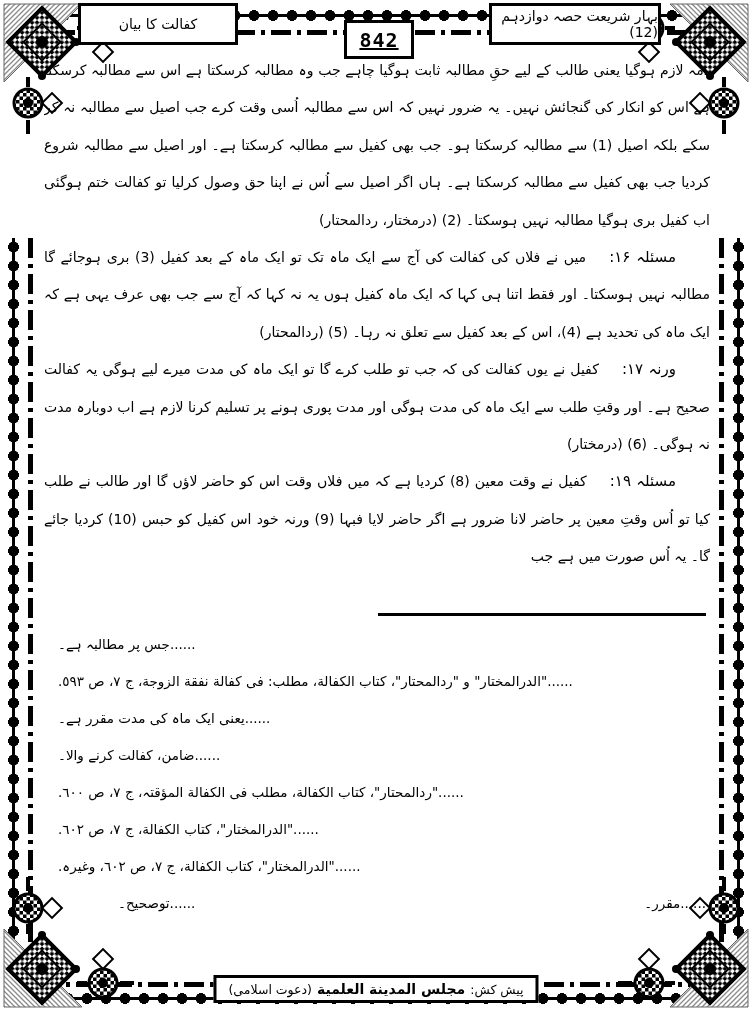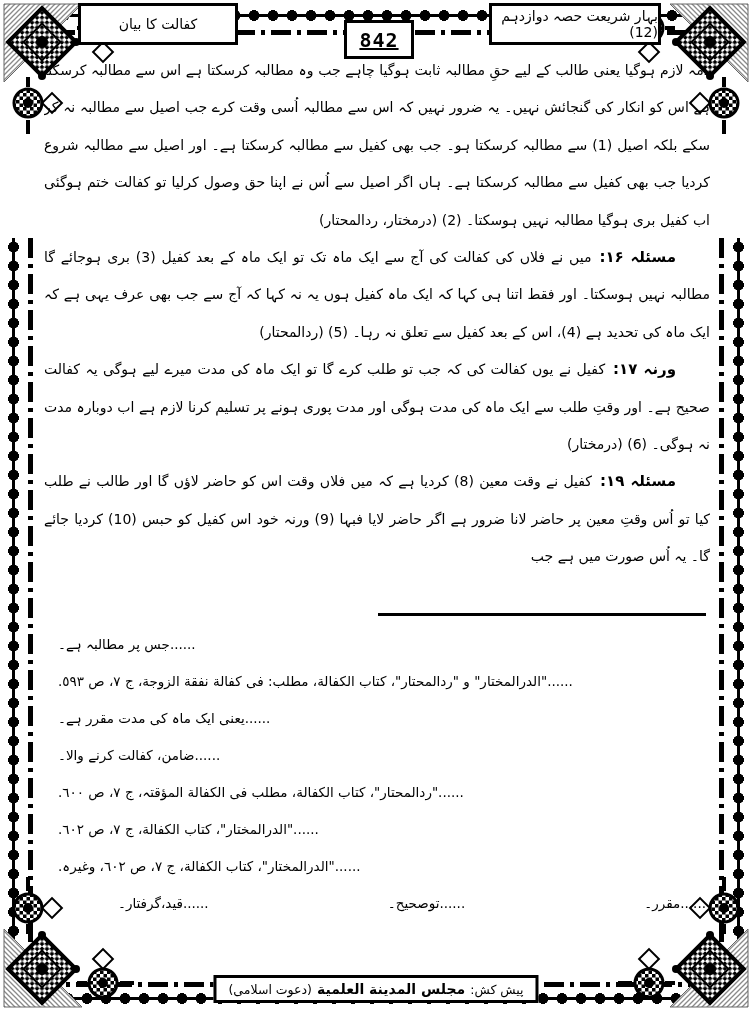--- a/index.html
+++ b/index.html
@@ -55,21 +55,21 @@
   .box-page{top:20px;left:344px;width:64px;height:33px;font-size:20px;font-weight:bold;letter-spacing:1px;font-family:"DejaVu Sans Mono","DejaVu Sans",sans-serif;text-decoration:underline;}
   .box-chapter{top:3px;left:78px;width:154px;height:36px;font-size:14px;}
 
   
   .body-text{
     position:absolute;top:52px;right:42px;left:44px;height:564px;overflow:hidden;
     direction:rtl;text-align:justify;font-size:14px;line-height:37.4px;
   }
   .body-text p{margin:0;}
   .body-text p.mas{text-indent:34px;}
-  .mas-label{font-weight:bold;font-size:15px;margin-left:8px;}
+  .mas-label{font-weight:normal;font-size:15px;margin-left:23px;}
 
   
   .fn-sep{position:absolute;top:613px;right:46px;width:328px;height:3px;background:#000;}
   .footnotes{
     position:absolute;top:626px;right:46px;left:58px;direction:rtl;
     font-size:13.5px;text-align:left;
   }
   .fn{height:37px;line-height:37px;white-space:nowrap;overflow:hidden;}
   .fn-last{height:37px;line-height:37px;display:flex;justify-content:space-between;padding-left:60px;}
 
@@ -157,21 +157,20 @@
     <div class="fn">......جس پر مطالبہ ہے۔</div>
     <div class="fn">......"الدرالمختار" و "ردالمحتار"، کتاب الکفالة، مطلب: فی کفالة نفقة الزوجة، ج ٧، ص ٥٩٣.</div>
     <div class="fn">......یعنی ایک ماہ کی مدت مقرر ہے۔</div>
     <div class="fn">......ضامن، کفالت کرنے والا۔</div>
     <div class="fn">......"ردالمحتار"، کتاب الکفالة، مطلب فی الکفالة المؤقتہ، ج ٧، ص ٦٠٠.</div>
     <div class="fn">......"الدرالمختار"، کتاب الکفالة، ج ٧، ص ٦٠٢.</div>
     <div class="fn">......"الدرالمختار"، کتاب الکفالة، ج ٧، ص ٦٠٢، وغیرہ.</div>
     <div class="fn-last">
       <span>......مقرر۔</span>
       <span>......توصحیح۔</span>
-      <span>......قید،گرفتار۔</span>
     </div>
   </div>
 
   <div class="dashdot-h ftr-dash"></div>
   <div class="bead-h ftr-beads"></div>
   <div class="footer-box">
     <span>پیش کش:</span>
     <span class="pub">مجلس المدینة العلمیة</span>
     <span>(دعوت اسلامی)</span>
   </div>

